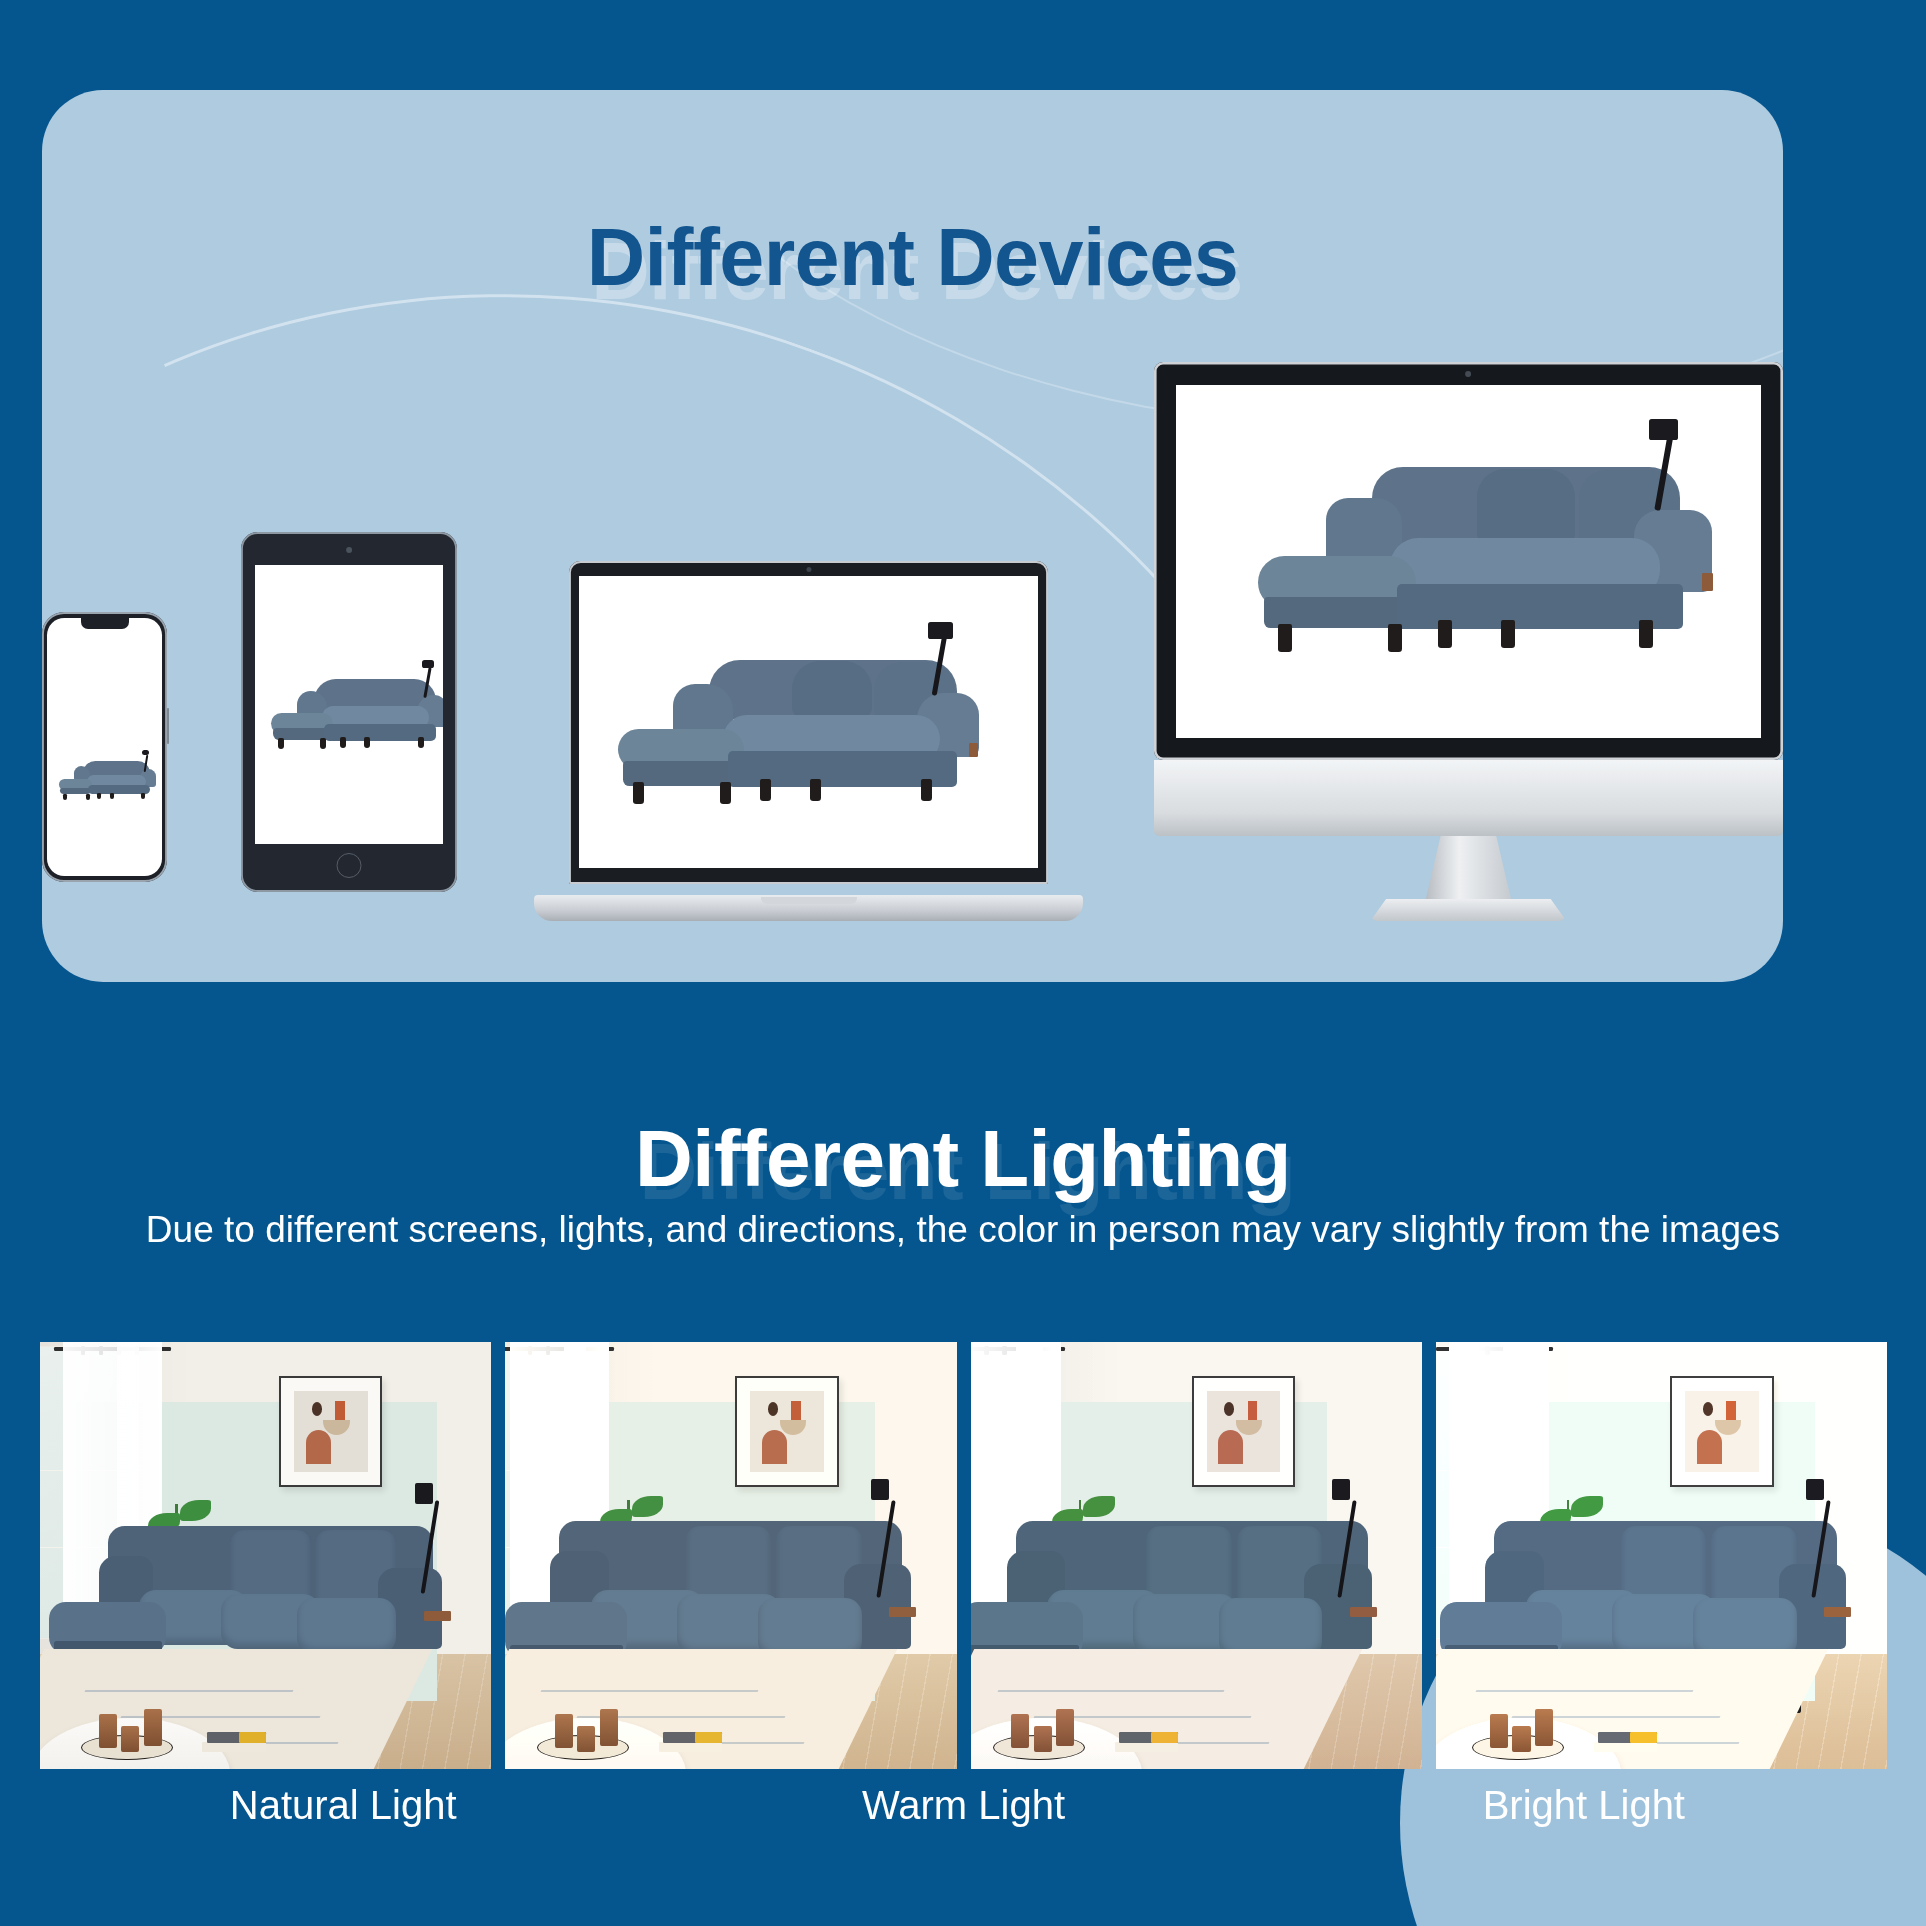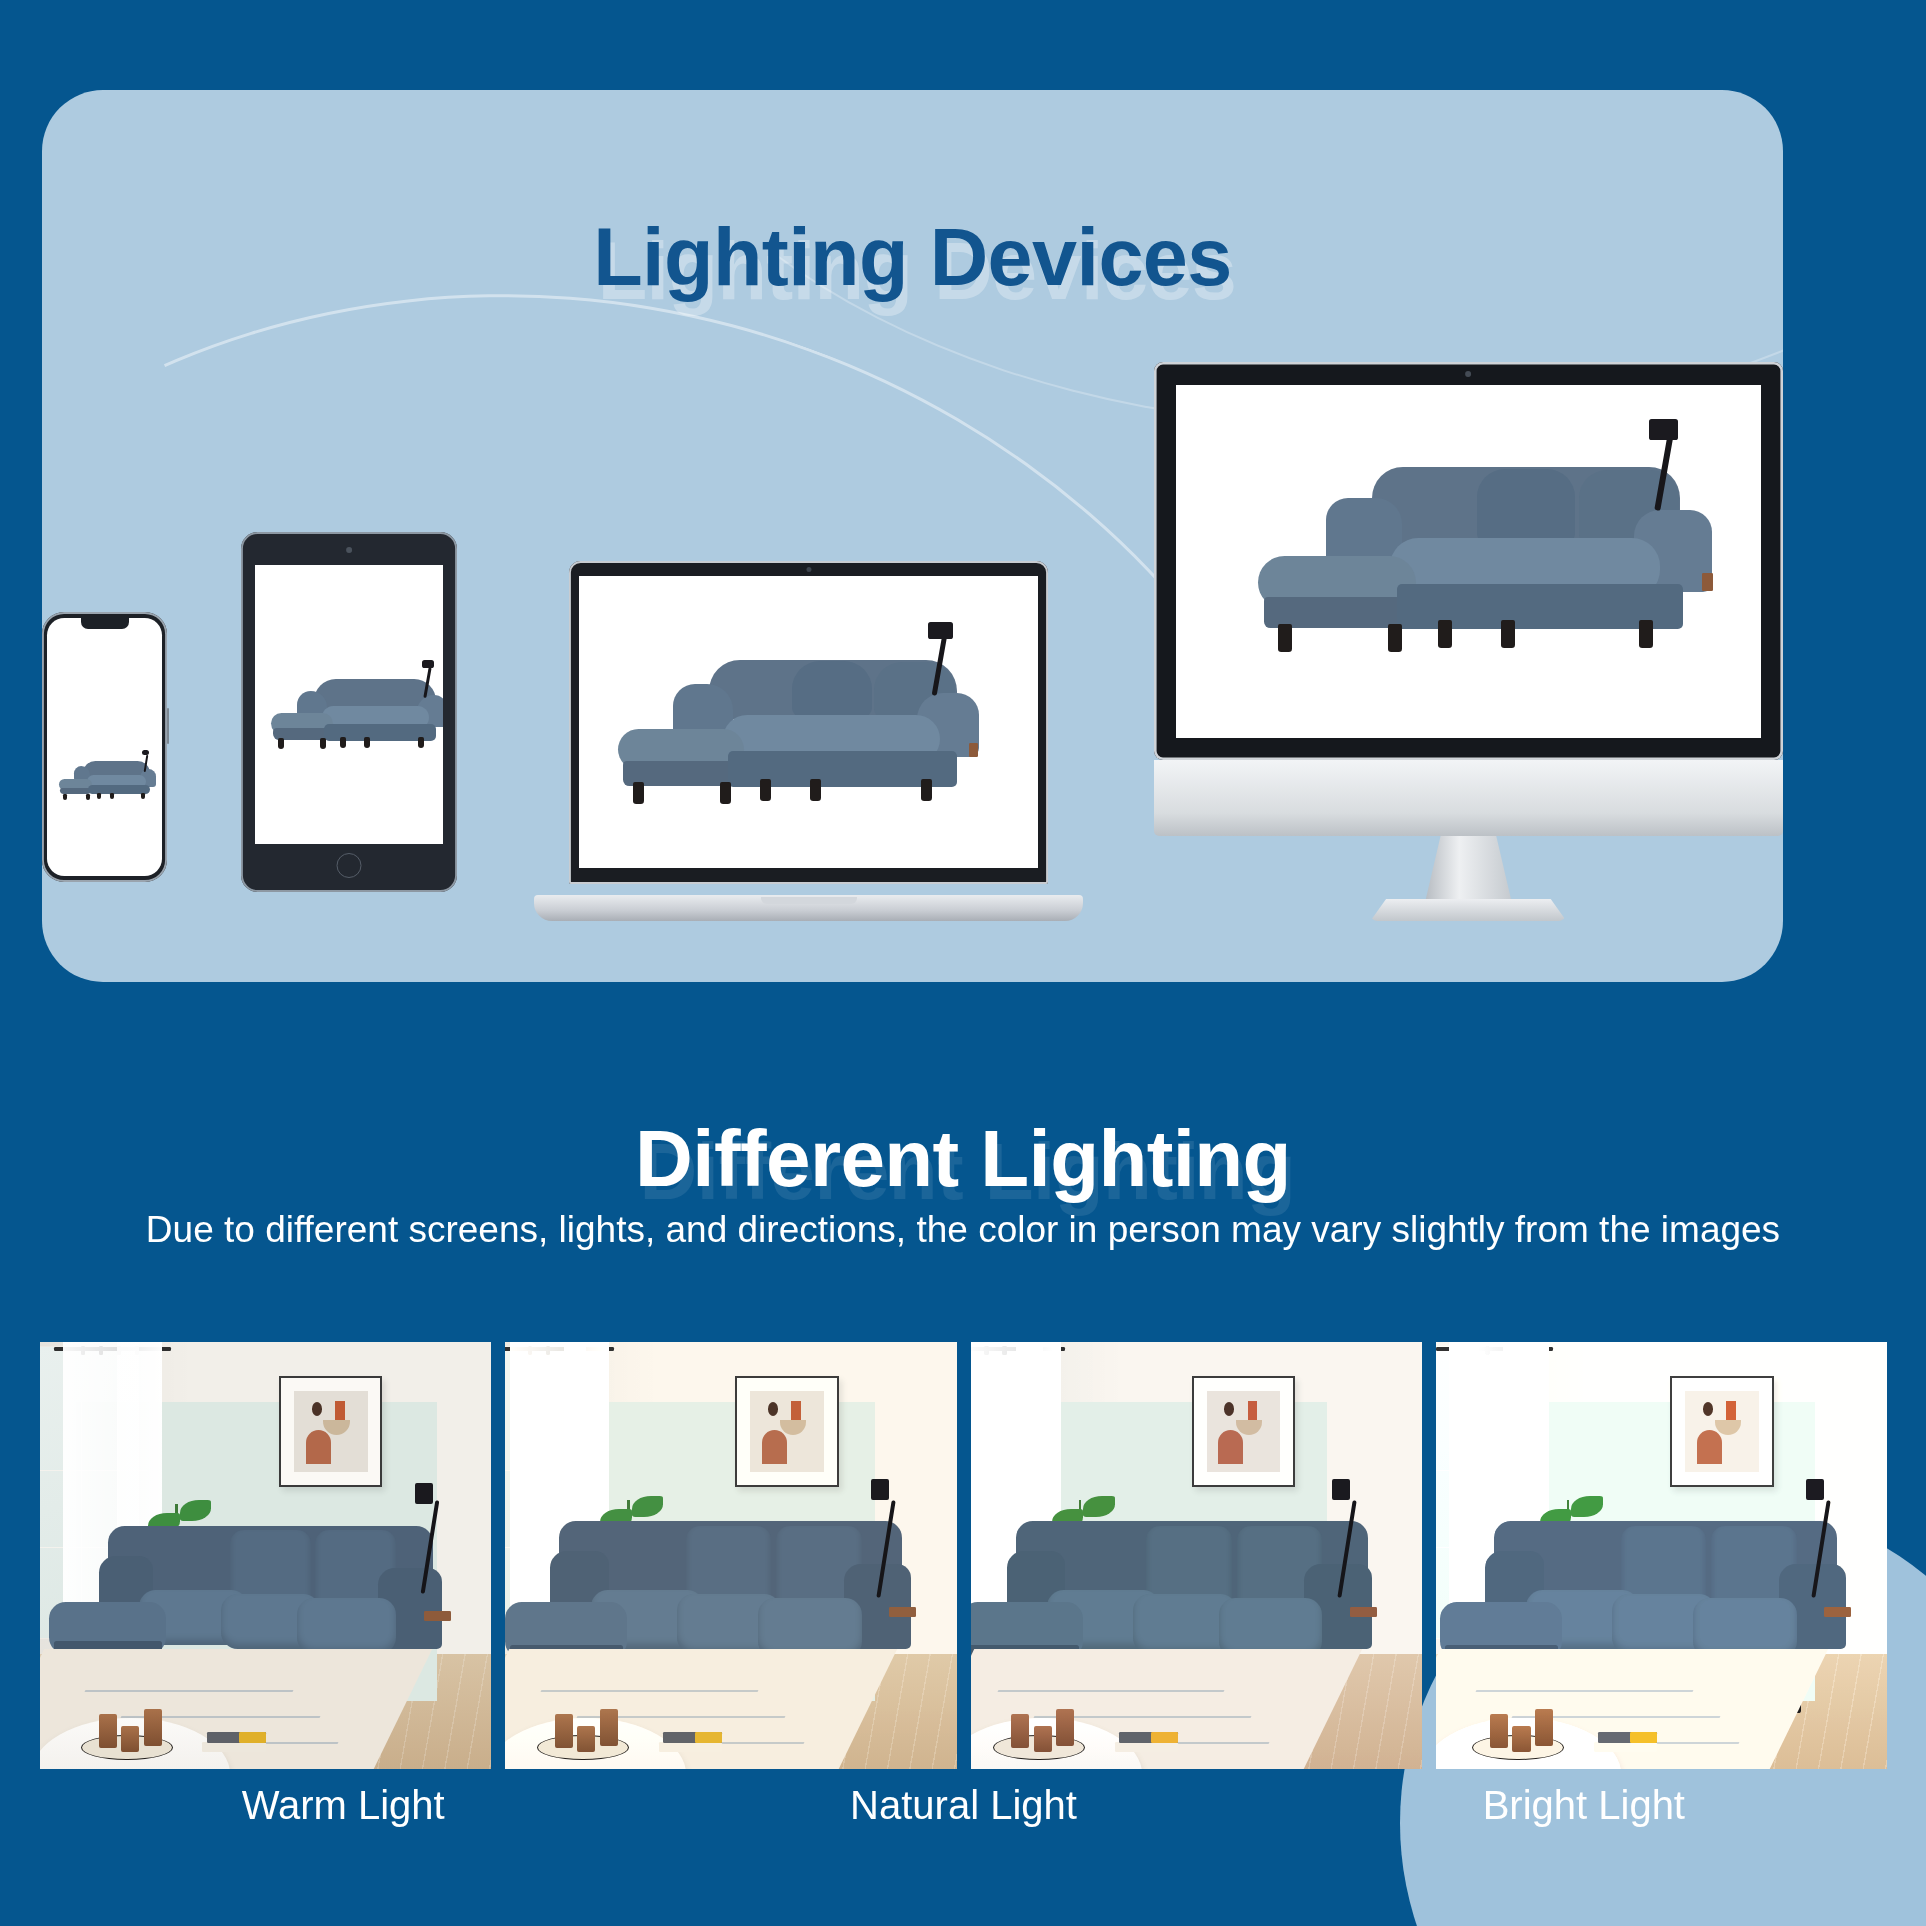--- a/index.html
+++ b/index.html
@@ -238,21 +238,21 @@
   <div class="arc arc-a"></div>
   <div class="arc arc-b"></div>
   <div class="arc arc-c"></div>
   <div class="corner-circle"></div>
 </div>
 
 <section class="devices-panel">
   <div class="panel-swoosh"></div>
   <div class="panel-swoosh2"></div>
 
-  <h1 class="devices-title">Lighting Devices</h1>
+  <h1 class="devices-title">Different Devices</h1>
 
   <div class="devices-row">
 
     <div class="dev-phone">
       <div class="phone-body"></div>
       <div class="phone-screen">
         <div class="sofa" style="left:7.7px;top:138px;width:108px;height:51px">
           <div class="sf-backrest" style="left:28px;top:5.1px;width:67px;height:16.7px"></div>
           <div class="sf-armL" style="left:19px;top:10.3px;width:16.7px;height:15.4px"></div>
           <div class="sf-arm" style="left:85px;top:13px;width:16.7px;height:18px"></div>
@@ -645,17 +645,17 @@
       <div class="rm-candle" style="left:22%;bottom:5.5%;width:4%;height:8.5%"></div>
       <div class="rm-book3" style="left:35%;bottom:4%;width:14%;height:2.4%"></div>
       <div class="rm-book1" style="left:36%;bottom:6%;width:13%;height:2.6%"></div>
       <div class="rm-book2" style="left:43%;bottom:6%;width:6%;height:2.6%"></div>
     </div>
   </div>
 
 </div>
 
 <div class="photo-labels">
+  <div class="photo-label">Natural Light</div>
   <div class="photo-label">Warm Light</div>
-  <div class="photo-label">Natural Light</div>
   <div class="photo-label">Bright Light</div>
 </div>
 
 
 </body></html>

